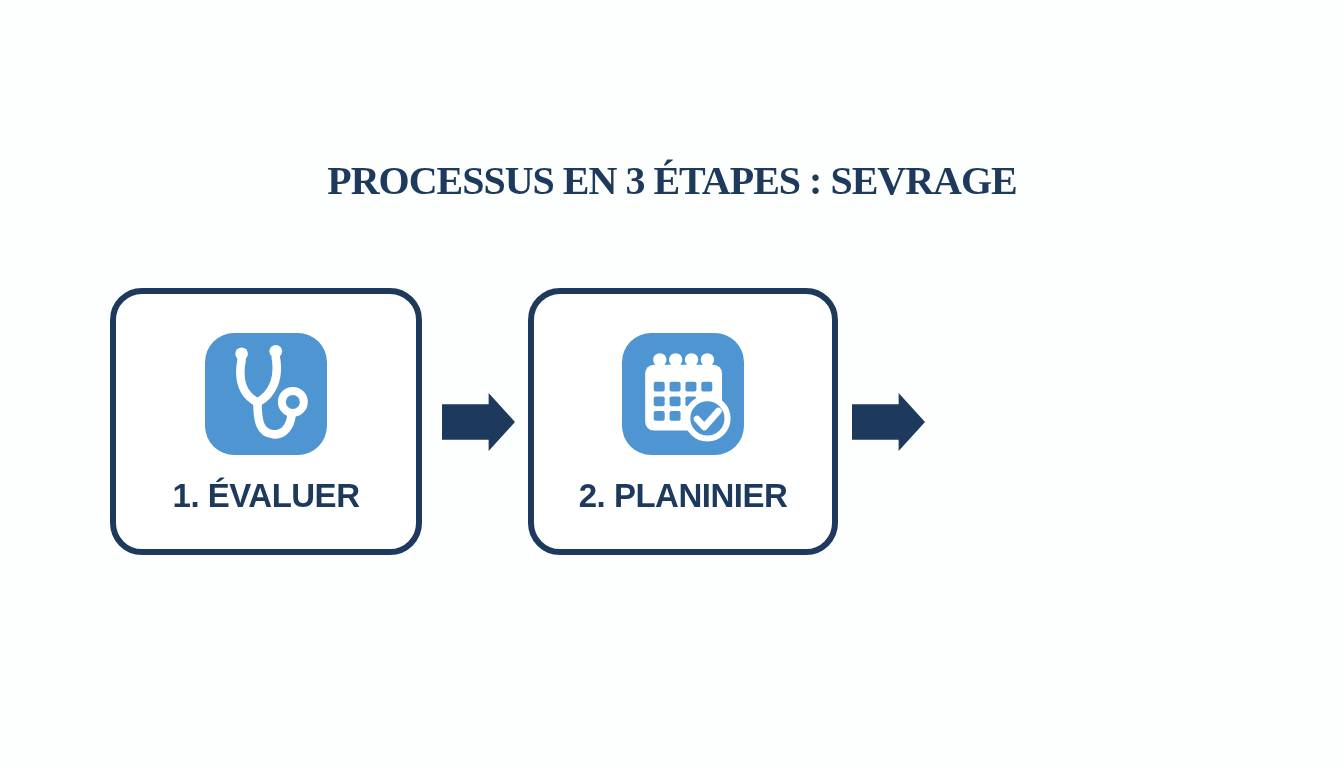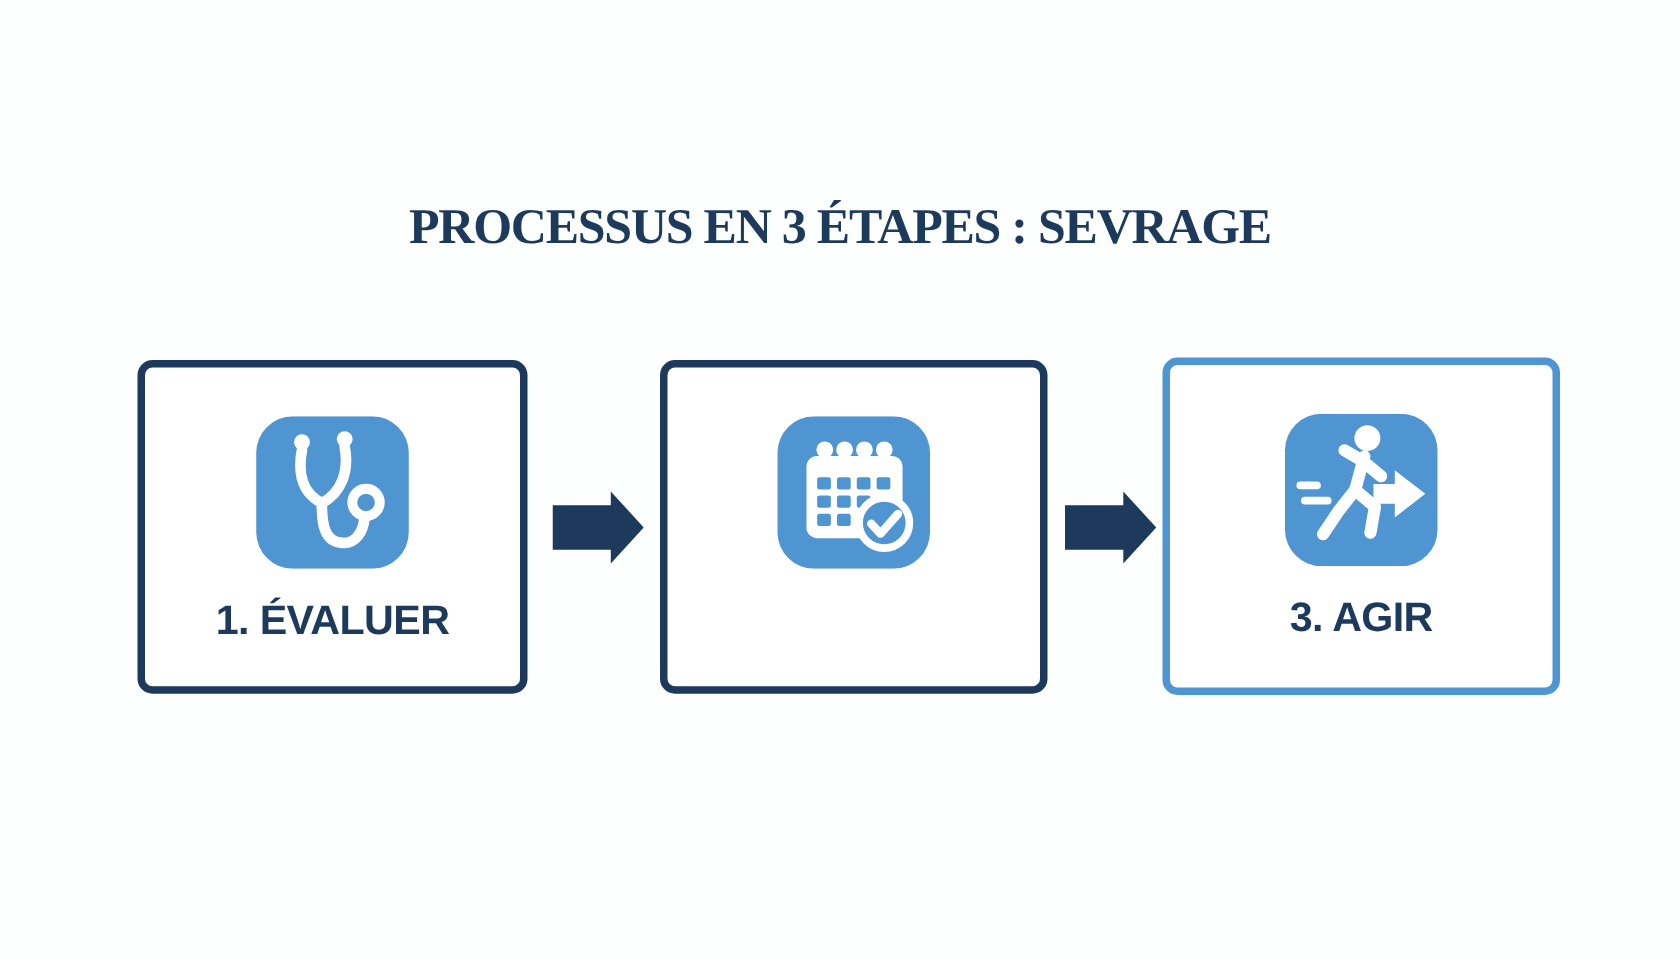--- a/index.html
+++ b/index.html
@@ -21,21 +21,21 @@
     font-family:Liberation Serif, serif;
   }
 
   .step-box{
     position:absolute;
     top:288px;
     width:312px;height:267px;
     box-sizing:border-box;
     background:#ffffff;
     border:6px solid #1d3a5c;
-    border-radius:12px;
+    border-radius:32px;
     display:flex;flex-direction:column;align-items:center;
   }
   .step-1{left:110px;}
   .step-2{left:528px;width:310px;}
   .step-3{left:930px;top:286px;width:318px;height:270px;border-color:#4f95d2;}
 
   .icon-tile{
     margin-top:39px;
     width:126px;height:122px;
     line-height:0;
@@ -109,43 +109,23 @@
             <rect x="52" y="52" width="9" height="8" rx="1.5"></rect>
             <rect x="65" y="52" width="9" height="8" rx="1.5"></rect>
           <rect x="26" y="64" width="9" height="8" rx="1.5"></rect>
             <rect x="39" y="64" width="9" height="8" rx="1.5"></rect>
             <rect x="52" y="64" width="9" height="8" rx="1.5"></rect>
         </g>
         <circle cx="70" cy="70" r="16.5" fill="#4f95d2" stroke="#ffffff" stroke-width="5"></circle>
         <path d="M61.5,70.5 L67.5,77 L79,64" stroke="#ffffff" stroke-width="5.5" fill="none" stroke-linecap="round" stroke-linejoin="round"></path>
       </svg>
     </div>
+    <div class="step-label">2. PLANINIER</div>
   </div>
 
   <div class="flow-arrow arrow-2">
     <svg viewBox="0 0 72 57" xmlns="http://www.w3.org/2000/svg">
       <path d="M0,11 H46 V0 L72,28.5 L46,57 V46 H0 Z" fill="#1d3a5c"></path>
     </svg>
   </div>
 
-  <div class="step-box step-3">
-    <div class="icon-tile">
-      <svg viewBox="0 0 100 100" xmlns="http://www.w3.org/2000/svg">
-        <rect width="100" height="100" rx="24" fill="#4f95d2"></rect>
-        <g stroke="#ffffff" stroke-linecap="round" fill="none">
-          <path d="M10,47 H21" stroke-width="5"></path>
-          <path d="M13,57 H28" stroke-width="5"></path>
-        </g>
-        <circle cx="54" cy="16" r="8.5" fill="#ffffff"></circle>
-        <g stroke="#ffffff" stroke-width="8" stroke-linecap="round" stroke-linejoin="round" fill="none">
-          <path d="M52,28 L46,50"></path>
-          <path d="M51,31 L63,41"></path>
-          <path d="M51,31 L39,24"></path>
-          <path d="M46,50 L59,61 L56,78"></path>
-          <path d="M46,50 L35,64 L25,79"></path>
-        </g>
-        <path d="M58,46 h14 v-9 l20,15.5 l-20,15.5 v-9 h-14 z" fill="#ffffff"></path>
-      </svg>
-    </div>
-    <div class="step-label">3. AGIR</div>
-  </div>
 
 </div>
 
 </body></html>

